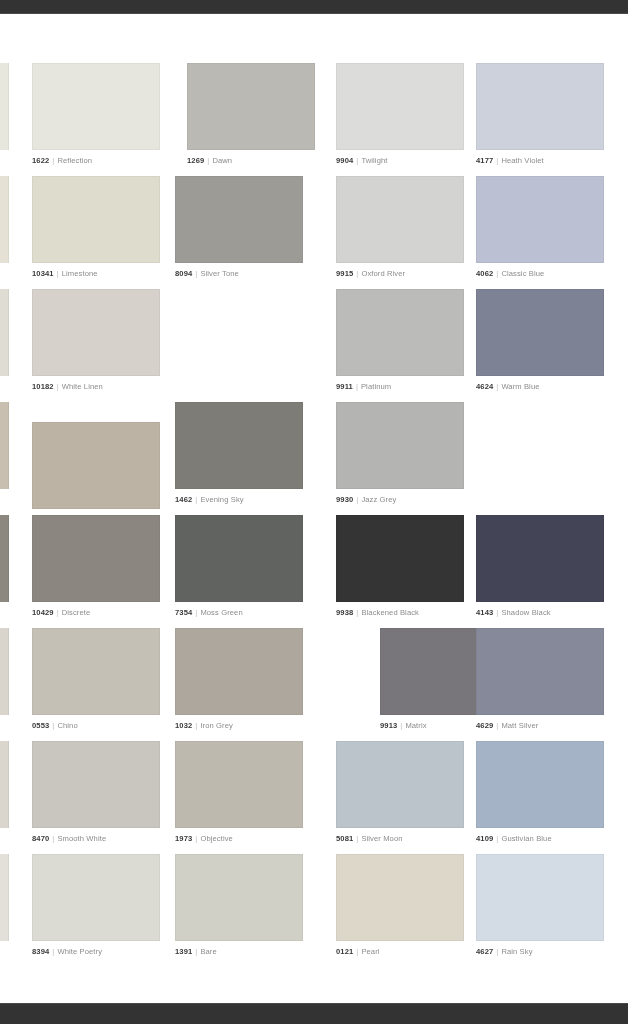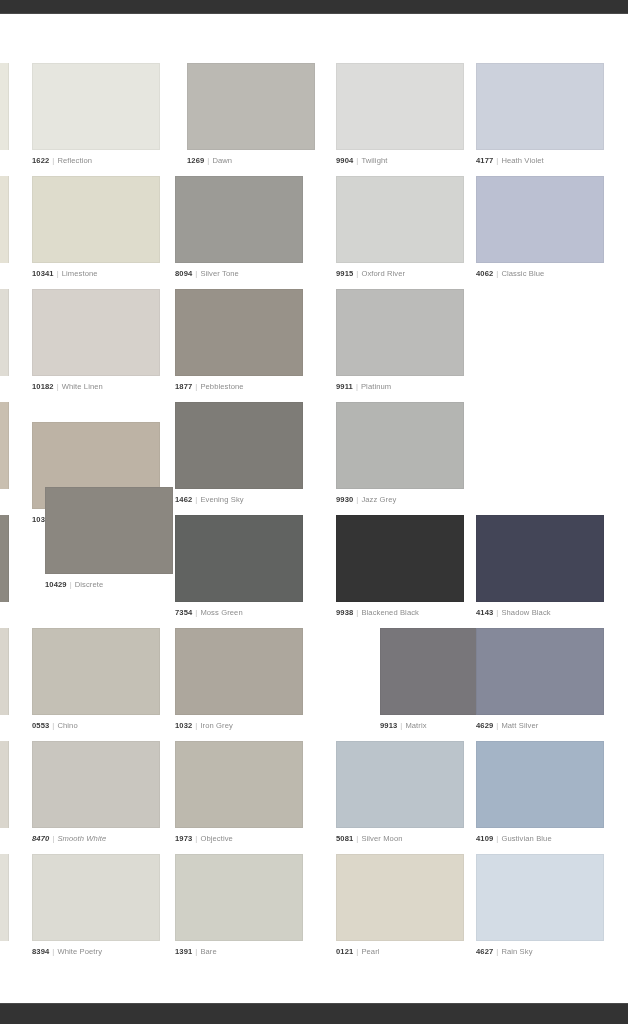--- a/index.html
+++ b/index.html
@@ -156,41 +156,41 @@
           <div class="swatch-label"><span class="swatch-code">9915</span><span class="swatch-sep">|</span><span class="swatch-name">Oxford River</span></div>
         </div>
         <div class="swatch-cell" style="left: 476px; top: 162px;">
           <div class="swatch-chip" style="background: rgb(187, 192, 210);"></div>
           <div class="swatch-label"><span class="swatch-code">4062</span><span class="swatch-sep">|</span><span class="swatch-name">Classic Blue</span></div>
         </div>
         <div class="swatch-cell" style="left: 32px; top: 275px;">
           <div class="swatch-chip" style="background: rgb(214, 209, 203);"></div>
           <div class="swatch-label"><span class="swatch-code">10182</span><span class="swatch-sep">|</span><span class="swatch-name">White Linen</span></div>
         </div>
-        <div class="swatch-cell" style="left: 175px; top: 275px;">
-          <div class="swatch-chip" style="background: rgb(152, 146, 137);"></div>
-          <div class="swatch-label"><span class="swatch-code">1877</span><span class="swatch-sep">|</span><span class="swatch-name">Pebblestone</span></div>
-        </div>
         <div class="swatch-cell" style="left: 336px; top: 275px;">
           <div class="swatch-chip" style="background: rgb(187, 187, 185);"></div>
           <div class="swatch-label"><span class="swatch-code">9911</span><span class="swatch-sep">|</span><span class="swatch-name">Platinum</span></div>
         </div>
+        <div class="swatch-cell" style="left: 476px; top: 275px;">
+          <div class="swatch-chip" style="background: rgb(125, 130, 149);"></div>
+          <div class="swatch-label"><span class="swatch-code">4624</span><span class="swatch-sep">|</span><span class="swatch-name">Warm Blue</span></div>
+        </div>
         <div class="swatch-cell" style="left: 32px; top: 408px;">
           <div class="swatch-chip" style="background: rgb(189, 179, 165);"></div>
           <div class="swatch-label"><span class="swatch-code">10342</span><span class="swatch-sep">|</span><span class="swatch-name">Sable Stone</span></div>
         </div>
         <div class="swatch-cell" style="left: 175px; top: 388px;">
           <div class="swatch-chip" style="background: rgb(126, 124, 119);"></div>
           <div class="swatch-label"><span class="swatch-code">1462</span><span class="swatch-sep">|</span><span class="swatch-name">Evening Sky</span></div>
         </div>
         <div class="swatch-cell" style="left: 336px; top: 388px;">
           <div class="swatch-chip" style="background: rgb(180, 181, 178);"></div>
           <div class="swatch-label"><span class="swatch-code">9930</span><span class="swatch-sep">|</span><span class="swatch-name">Jazz Grey</span></div>
         </div>
-        <div class="swatch-cell" style="left: 32px; top: 473px; margin-left: 13px;">
+        <div class="swatch-cell" style="left: 32px; top: 501px;">
           <div class="swatch-chip" style="background: rgb(139, 135, 128);"></div>
           <div class="swatch-label"><span class="swatch-code">10429</span><span class="swatch-sep">|</span><span class="swatch-name">Discrete</span></div>
         </div>
         <div class="swatch-cell" style="left: 175px; top: 501px;">
           <div class="swatch-chip" style="background: rgb(97, 99, 97);"></div>
           <div class="swatch-label"><span class="swatch-code">7354</span><span class="swatch-sep">|</span><span class="swatch-name">Moss Green</span></div>
         </div>
         <div class="swatch-cell" style="left: 336px; top: 501px;">
           <div class="swatch-chip" style="background: rgb(52, 52, 52);"></div>
           <div class="swatch-label"><span class="swatch-code">9938</span><span class="swatch-sep">|</span><span class="swatch-name">Blackened Black</span></div>
@@ -208,21 +208,21 @@
           <div class="swatch-label"><span class="swatch-code">1032</span><span class="swatch-sep">|</span><span class="swatch-name">Iron Grey</span></div>
         </div>
         <div class="swatch-cell" style="left: 336px; top: 614px; padding-left: 44px;">
           <div class="swatch-chip" style="background: rgb(120, 118, 122);"></div>
           <div class="swatch-label"><span class="swatch-code">9913</span><span class="swatch-sep">|</span><span class="swatch-name">Matrix</span></div>
         </div>
         <div class="swatch-cell" style="left: 476px; top: 614px;">
           <div class="swatch-chip" style="background: rgb(133, 137, 154);"></div>
           <div class="swatch-label"><span class="swatch-code">4629</span><span class="swatch-sep">|</span><span class="swatch-name">Matt Silver</span></div>
         </div>
-        <div class="swatch-cell" style="left: 32px; top: 727px; font-style: italic;">
+        <div class="swatch-cell" style="left: 32px; top: 727px;">
           <div class="swatch-chip" style="background: rgb(201, 198, 191);"></div>
           <div class="swatch-label"><span class="swatch-code">8470</span><span class="swatch-sep">|</span><span class="swatch-name">Smooth White</span></div>
         </div>
         <div class="swatch-cell" style="left: 175px; top: 727px;">
           <div class="swatch-chip" style="background: rgb(189, 185, 174);"></div>
           <div class="swatch-label"><span class="swatch-code">1973</span><span class="swatch-sep">|</span><span class="swatch-name">Objective</span></div>
         </div>
         <div class="swatch-cell" style="left: 336px; top: 727px;">
           <div class="swatch-chip" style="background: rgb(187, 196, 203);"></div>
           <div class="swatch-label"><span class="swatch-code">5081</span><span class="swatch-sep">|</span><span class="swatch-name">Silver Moon</span></div>

